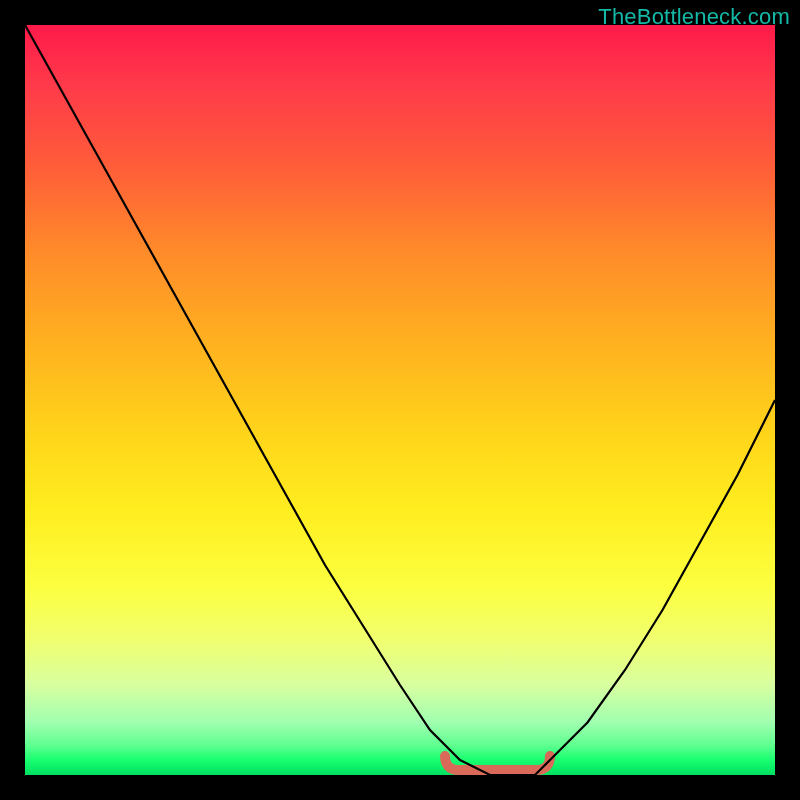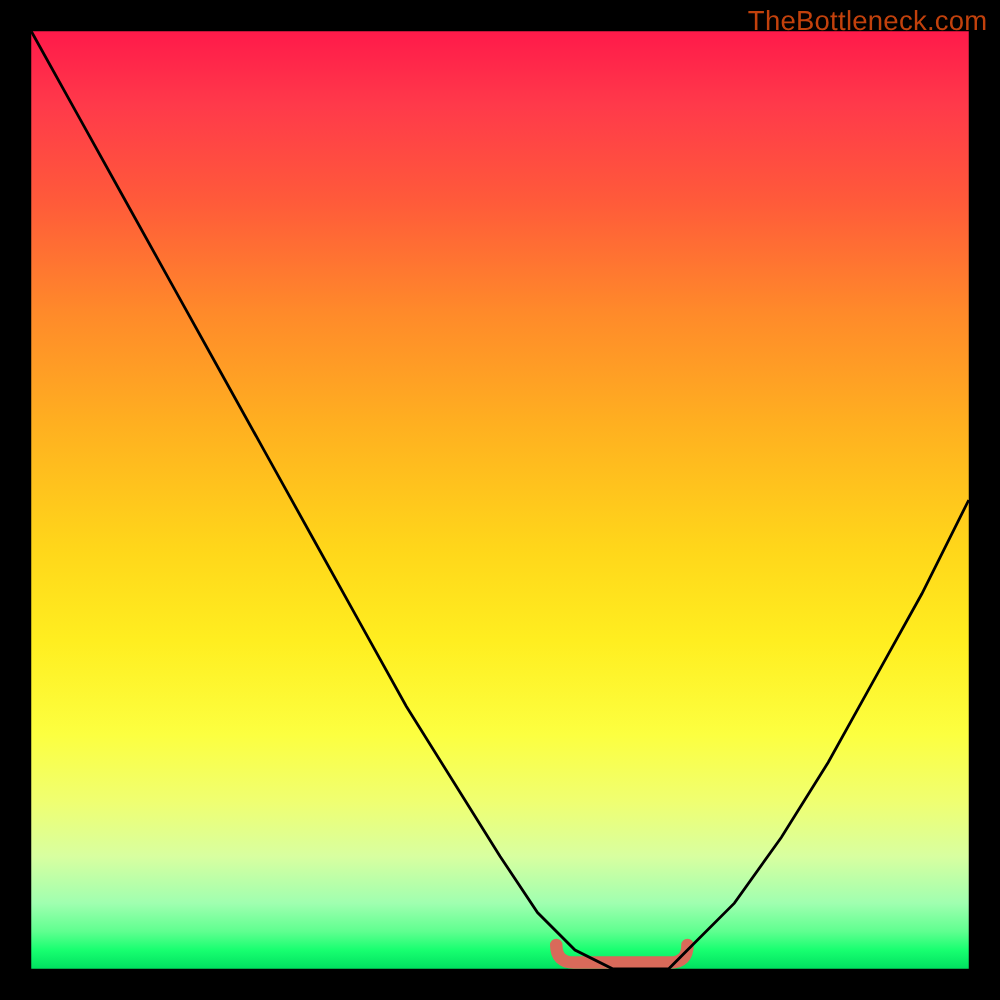--- a/index.html
+++ b/index.html
@@ -31,21 +31,21 @@
       #a0ffb0 93%,
       #60ff90 96%,
       #18ff70 98%,
       #00e060 100%
     );
   }
   .attribution {
     position: absolute;
     top: 4px;
     right: 10px;
-    color: #c2410c;
+    color: #14b8a6;
     font-size: 22px;
     font-family: Arial, sans-serif;
     letter-spacing: 0.2px;
     z-index: 5;
   }
   svg.curves {
     position: absolute;
     left: 0;
     top: 0;
     width: 750px;

